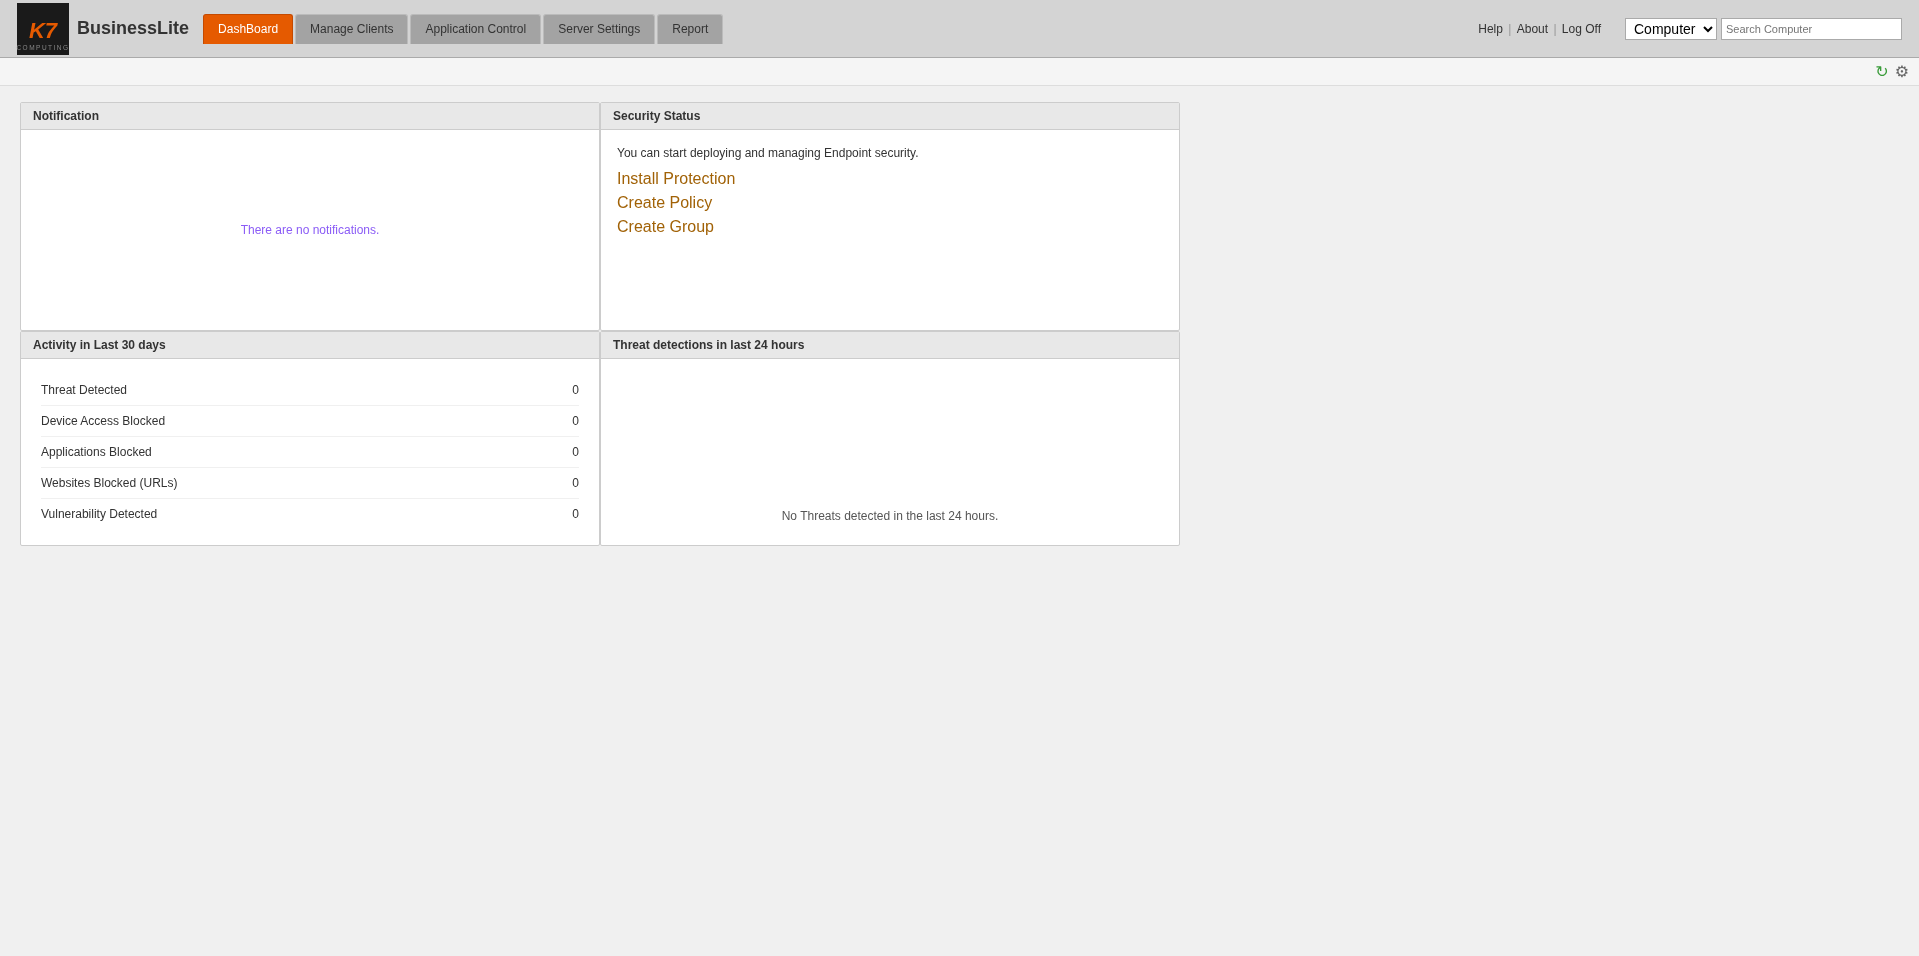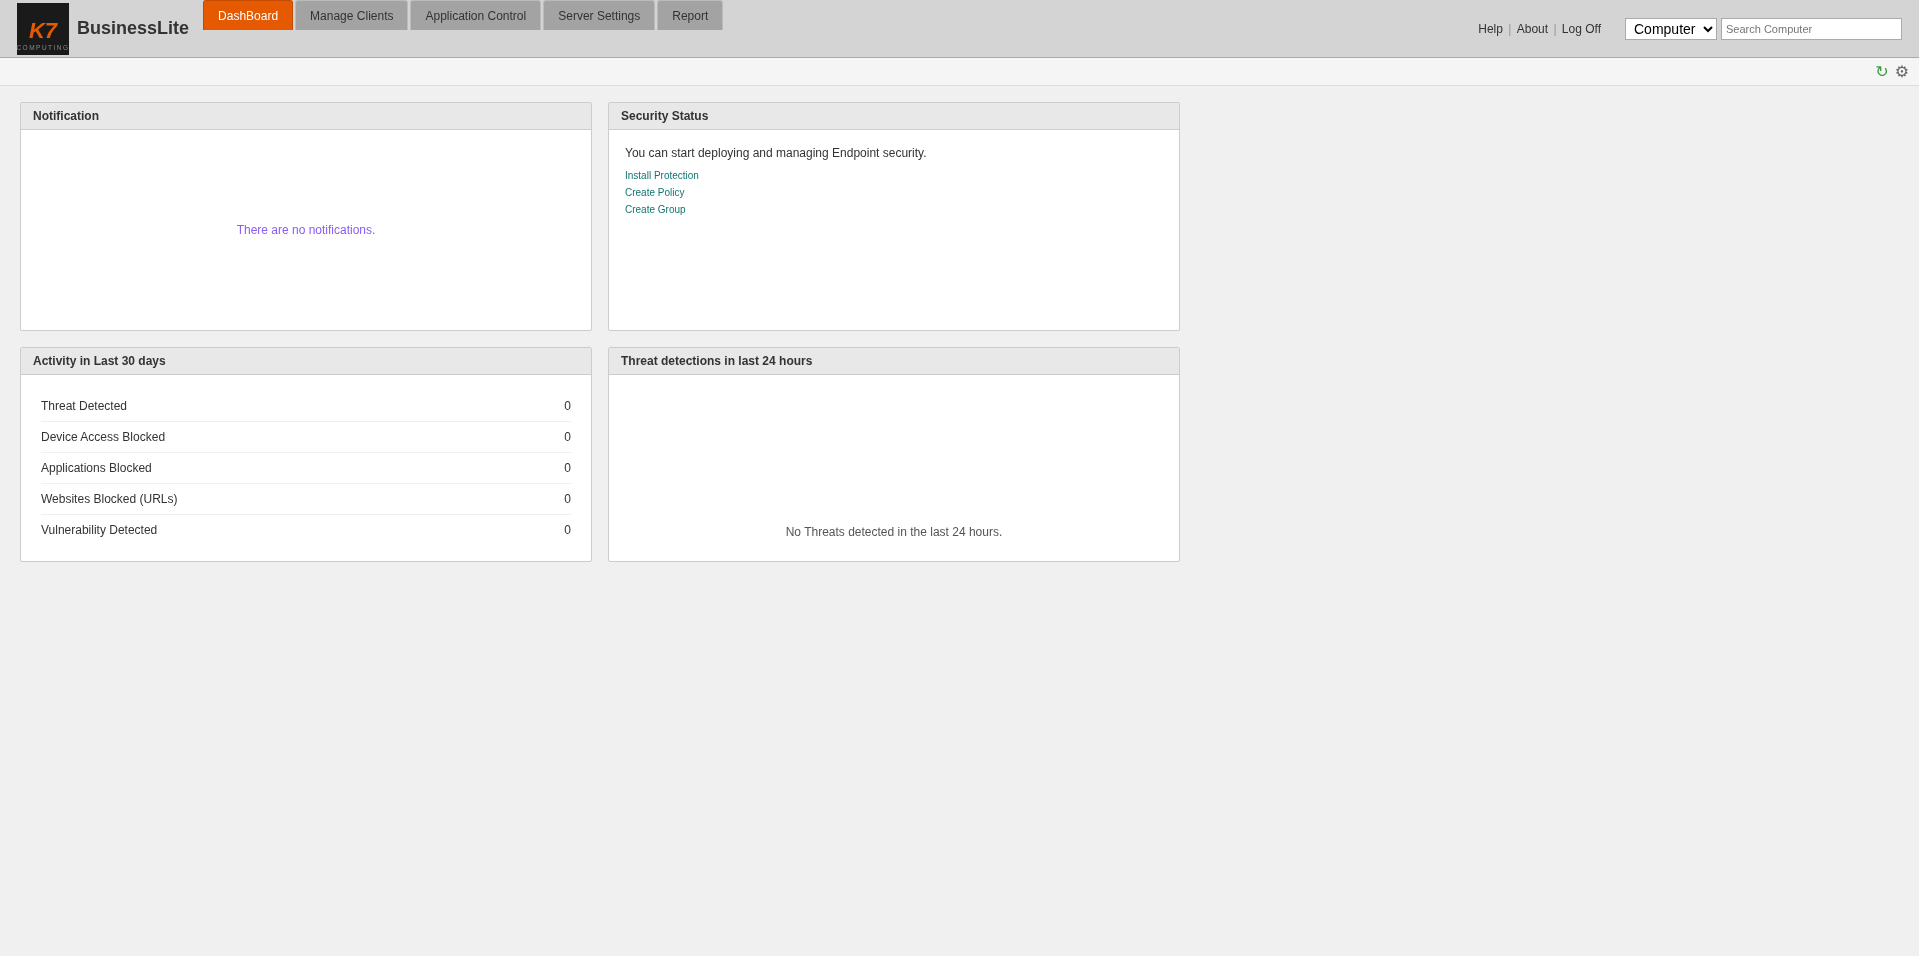--- a/index.html
+++ b/index.html
@@ -119,21 +119,20 @@
     
     #main {
       padding: 16px 20px;
     }
 
     
     #dashboard-grid {
       display: grid;
       grid-template-columns: 1fr 1fr;
       grid-template-rows: auto auto;
-      gap: 16px;
       max-width: 1160px;
     }
 
     .panel {
       background: #fff;
       border: 1px solid #ccc;
       border-radius: 2px;
     }
     .panel-header {
       background: #e8e8e8;
@@ -162,24 +161,24 @@
     #security-panel .panel-body {
       padding: 16px;
     }
     #security-panel .panel-body p {
       margin-bottom: 10px;
       color: #333;
       font-size: 12px;
     }
     #security-panel .panel-body a {
       display: block;
-      color: #0f766e;
+      color: #a16207;
       text-decoration: none;
       margin-bottom: 6px;
-      font-size: 10px;
+      font-size: 16px;
     }
 
     
     #activity-panel .panel-body {
       padding: 16px 20px;
     }
     .activity-row {
       display: flex;
       justify-content: space-between;
       padding: 8px 0;
@@ -211,21 +210,21 @@
     <div id="logo-box">
       <div style="position:relative; width:100%; height:100%; display:flex; align-items:center; justify-content:center; flex-direction:column;">
 
         <span style="color:#e55a00; font-size:22px; font-weight:900; font-style:italic; line-height:1; margin-top:4px;">K7</span>
         <span style="color:#888; font-size:6.5px; letter-spacing:1.5px; position:absolute; bottom:4px;">COMPUTING</span>
       </div>
     </div>
     <span id="app-title">BusinessLite</span>
   </div>
 
-  <nav id="nav" style="display:flex; align-items:flex-start; height:100%; padding-bottom:0; margin-left:4px;">
+  <nav id="nav" style="display:flex; align-items:center; height:100%; padding-bottom:0; margin-left:4px;">
     <div class="nav-tab active">DashBoard</div>
     <div class="nav-tab">Manage Clients</div>
     <div class="nav-tab">Application Control</div>
     <div class="nav-tab">Server Settings</div>
     <div class="nav-tab">Report</div>
   </nav>
 
   <div id="top-right">
     <div id="top-links">
       <a href="#">Help</a>

